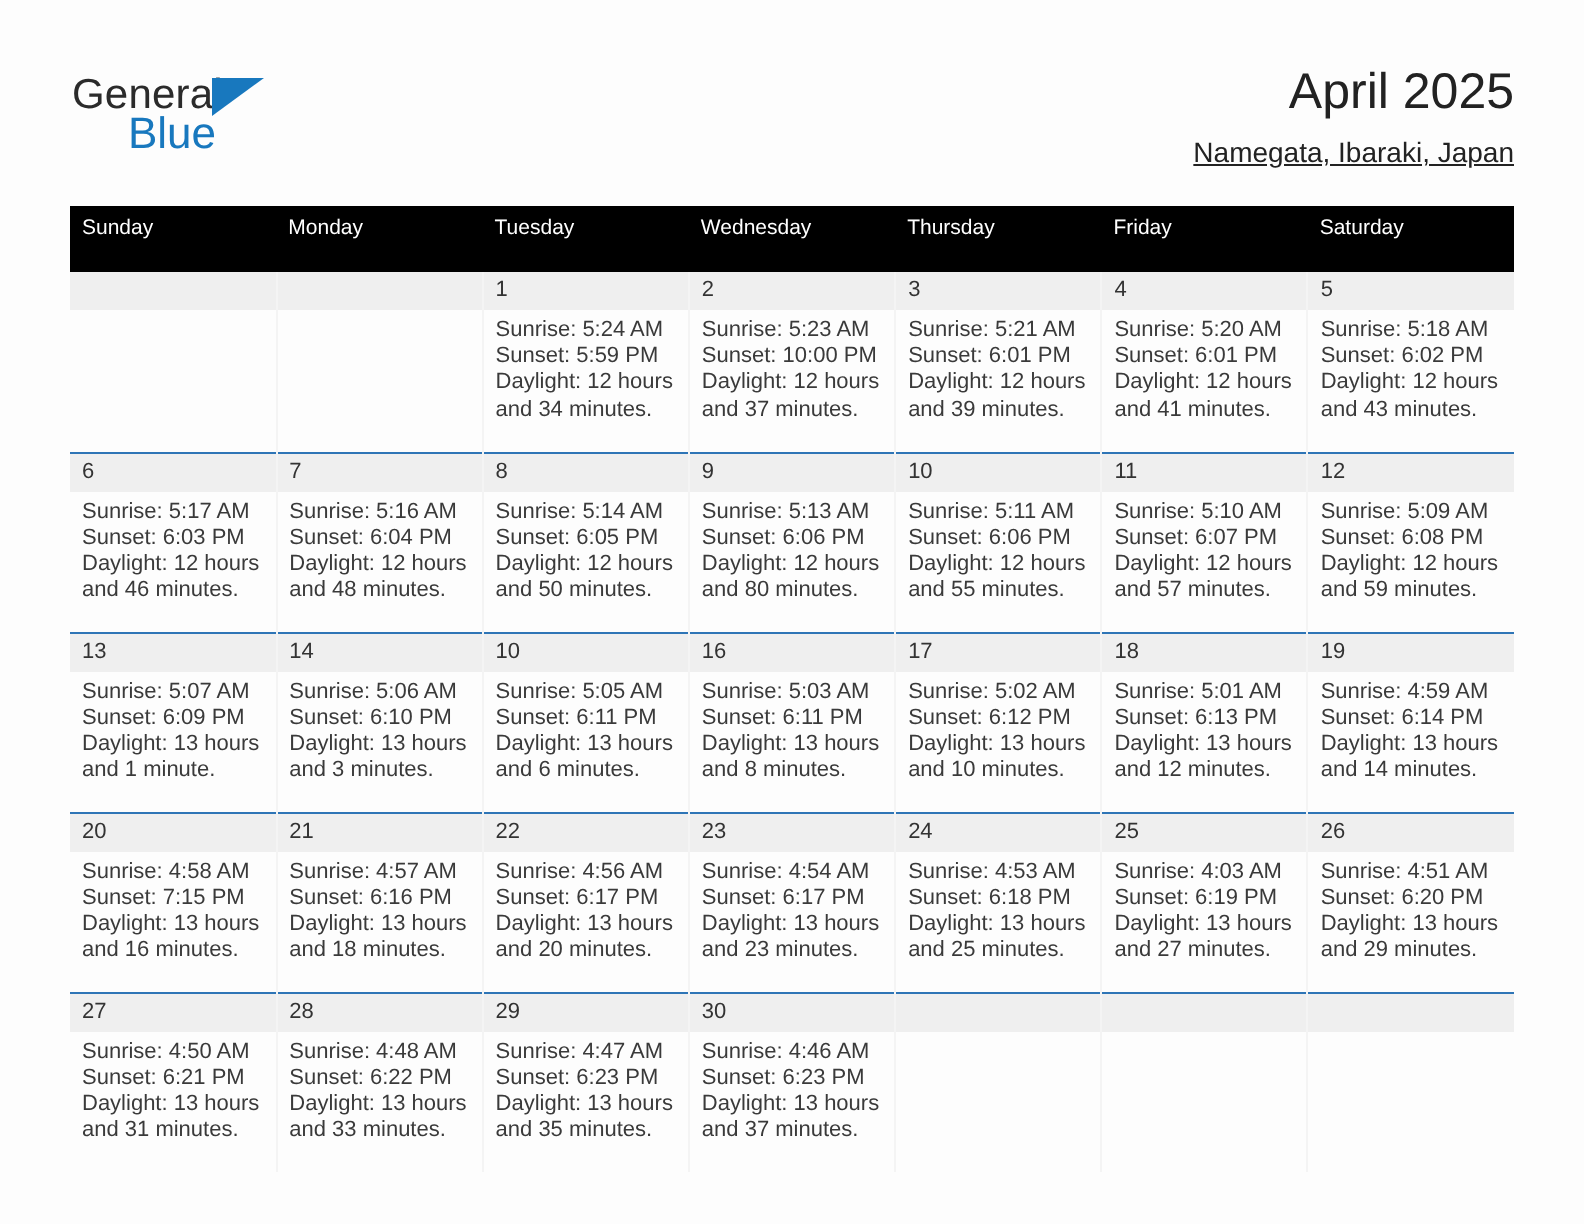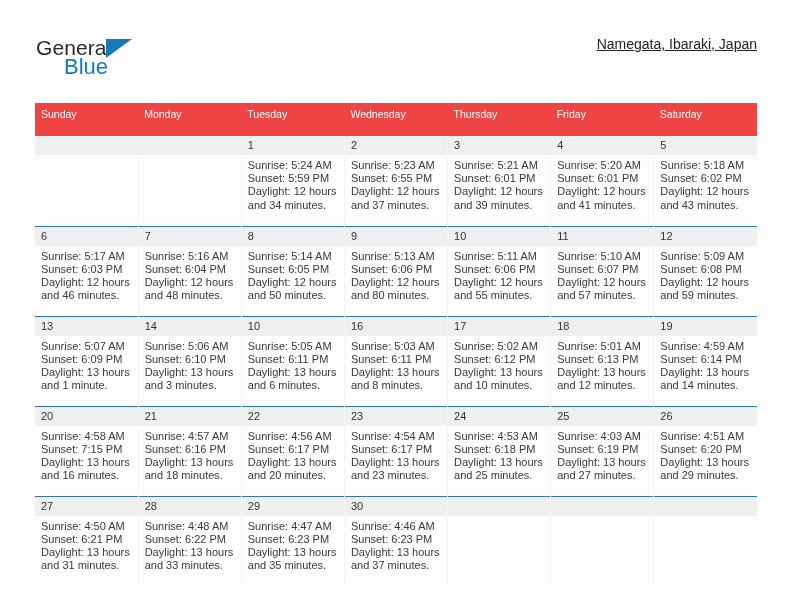--- a/index.html
+++ b/index.html
@@ -82,21 +82,21 @@
   
   .cal {
     position: absolute;
     left: 35px;
     top: 103px;
     width: 722px;
     border-collapse: collapse;
     table-layout: fixed;
   }
   .cal th {
-    background: #ef4444;
+    background: #000000;
     color: #ffffff;
     font-size: 10.5px;
     font-weight: 400;
     text-align: left;
     padding: 5px 0 16px 6px;
     height: 21px;
     border: none;
   }
   .cal td {
     width: 103.14px;
@@ -134,20 +134,21 @@
 
   <div class="top">
 
     <div class="logo">
       <span class="logo-general">General</span>
       <span class="logo-tri"></span>
       <span class="logo-blue">Blue</span>
     </div>
 
     <div class="title-block">
+      <div class="cal-title">April 2025</div>
       <div class="cal-sub">Namegata, Ibaraki, Japan</div>
     </div>
 
   </div>
 
   <table class="cal">
     <thead>
       <tr>
         <th>Sunday</th>
         <th>Monday</th>
@@ -172,21 +173,21 @@
               <div>Sunrise: 5:24 AM</div>
               <div>Sunset: 5:59 PM</div>
               <div>Daylight: 12 hours</div>
               <div>and 34 minutes.</div>
             </div>
           </td>
           <td>
             <span class="daynum">2</span>
             <div class="lines">
               <div>Sunrise: 5:23 AM</div>
-              <div>Sunset: 6:55 PM</div>
+              <div>Sunset: 10:00 PM</div>
               <div>Daylight: 12 hours</div>
               <div>and 37 minutes.</div>
             </div>
           </td>
           <td>
             <span class="daynum">3</span>
             <div class="lines">
               <div>Sunrise: 5:21 AM</div>
               <div>Sunset: 6:01 PM</div>
               <div>Daylight: 12 hours</div>

